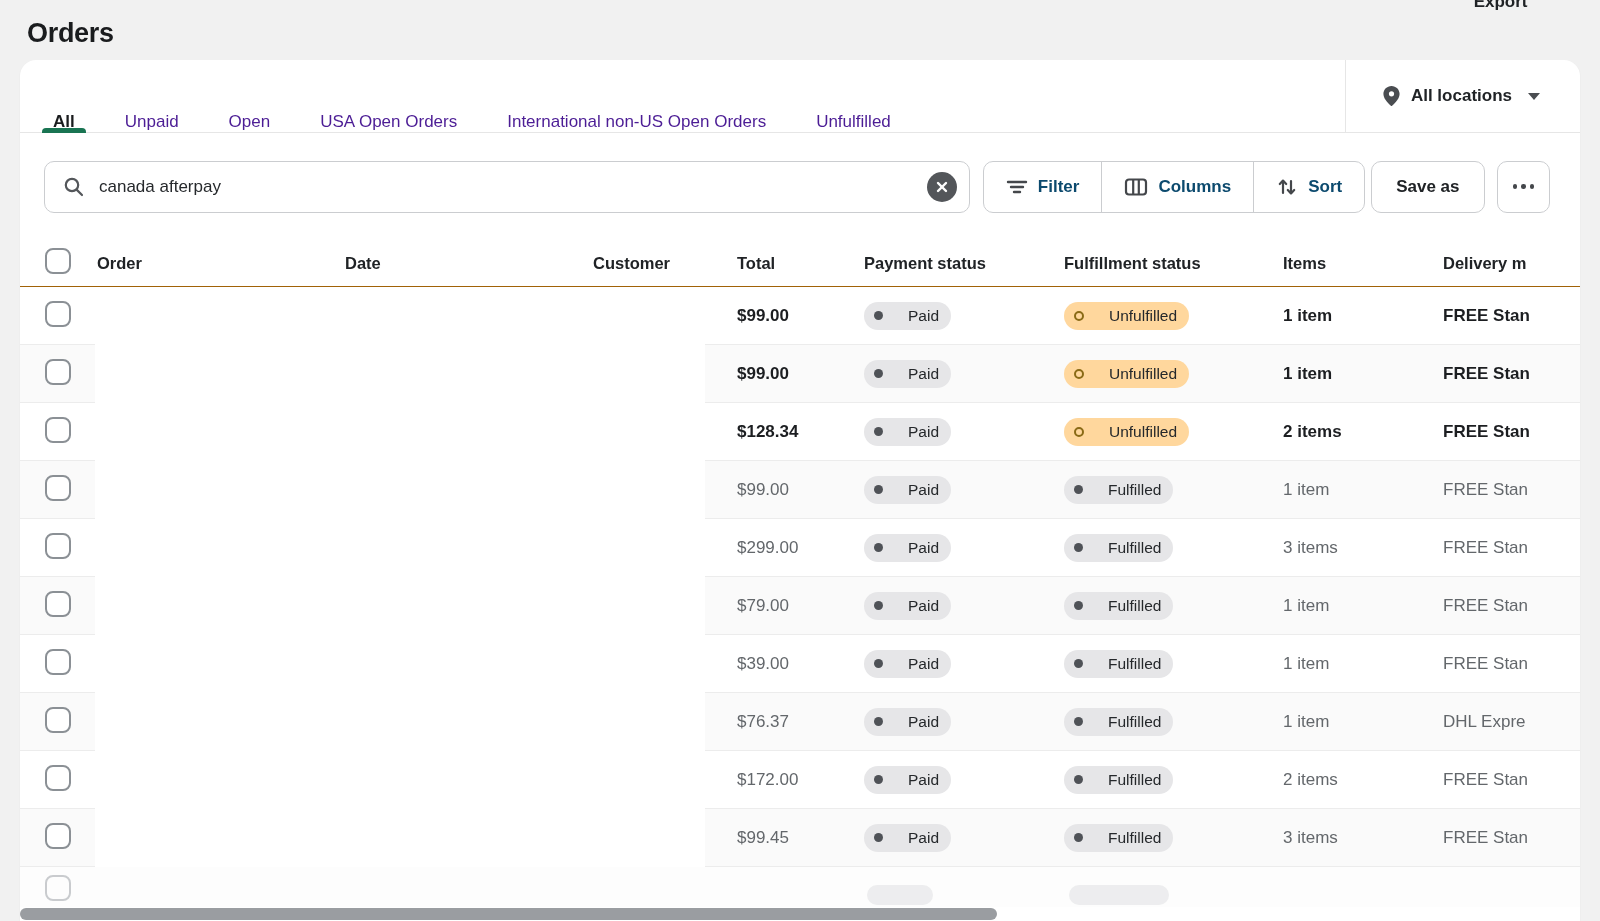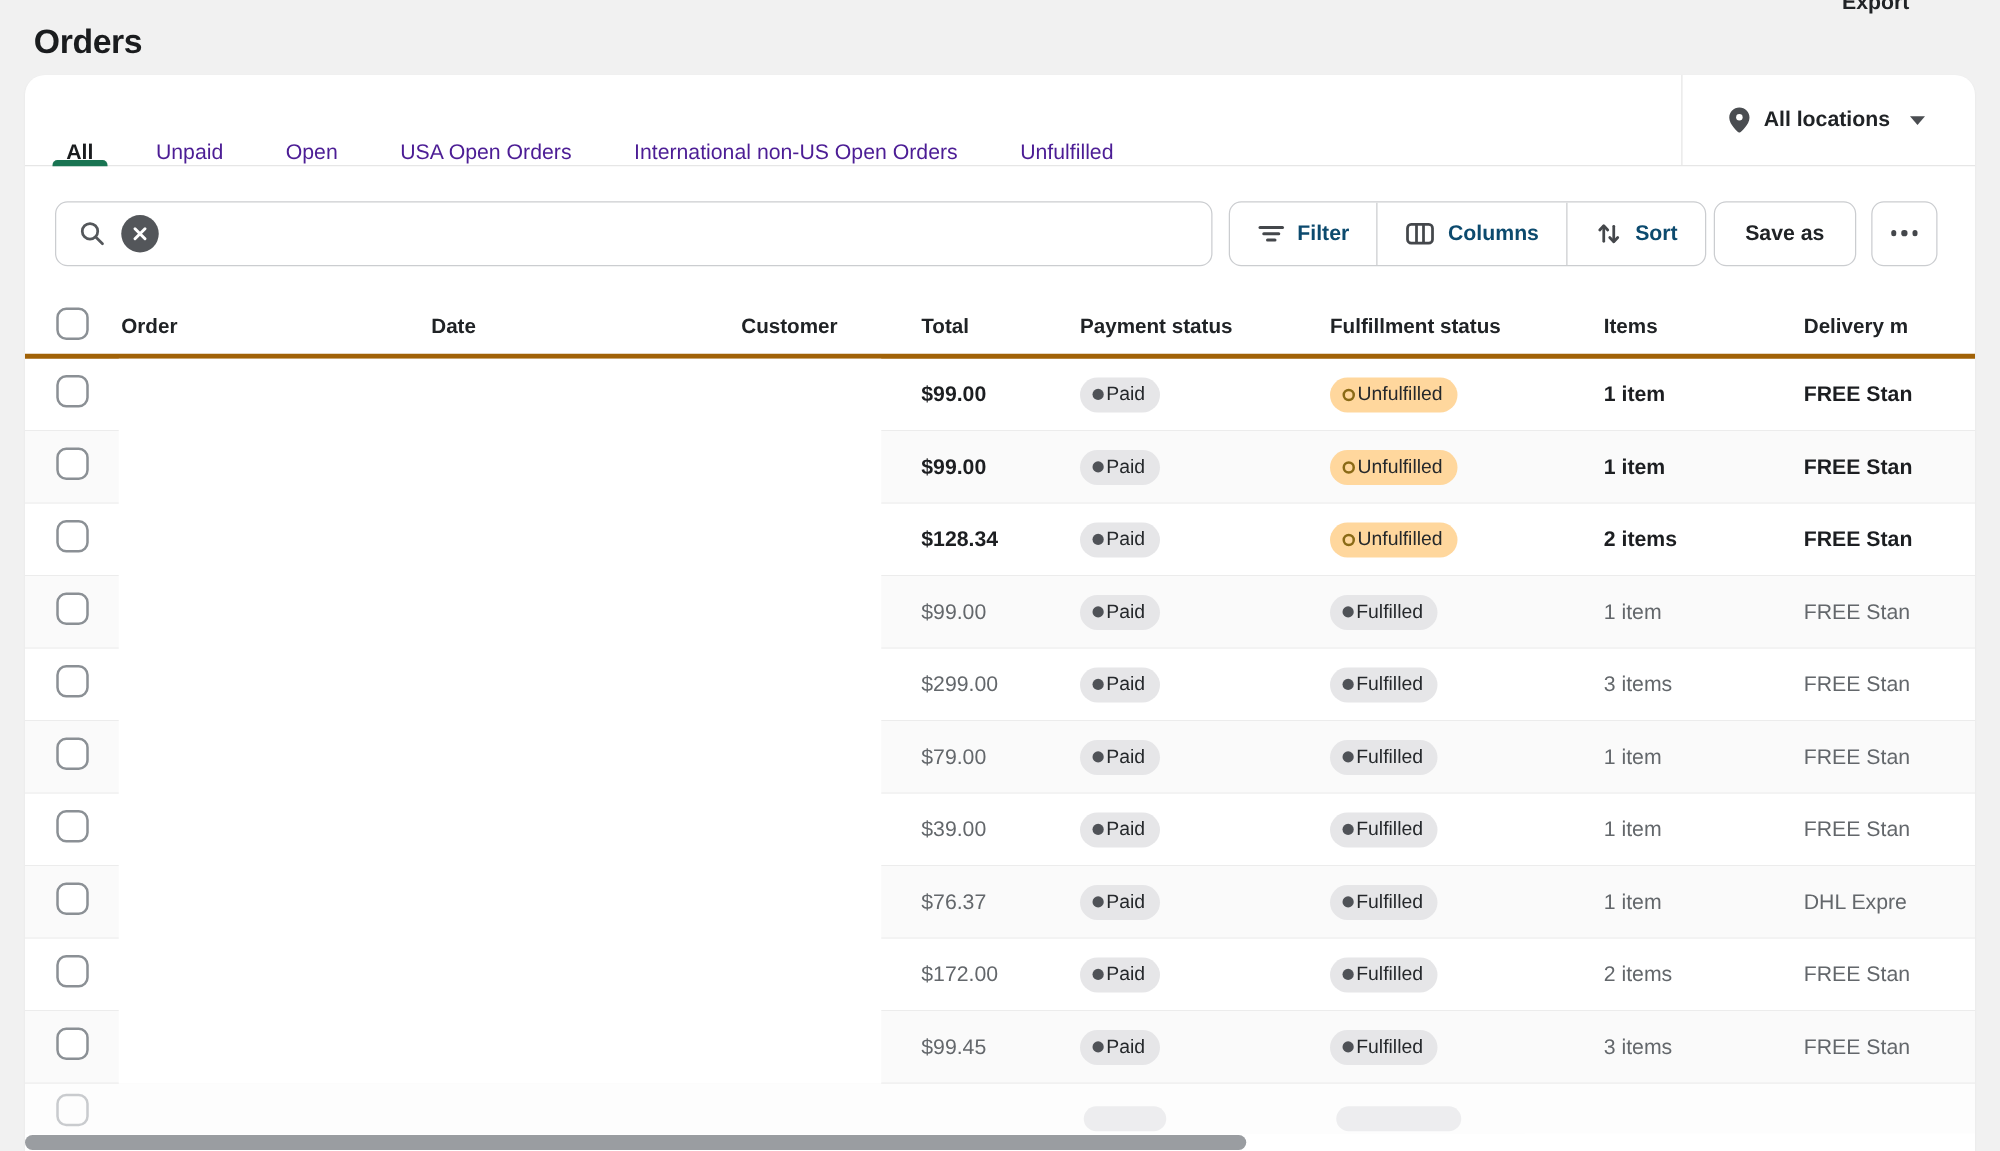--- a/index.html
+++ b/index.html
@@ -47,30 +47,30 @@
   .seg:first-child{border-left:none;}
   .btn{height:52px;border:1px solid #cbcdd0;border-radius:10px;background:#fff;display:flex;align-items:center;
        justify-content:center;font-size:17px;font-weight:600;color:#202326;cursor:pointer;padding:0 24px;white-space:nowrap;}
   .btn.save{margin-left:6px;}
   .btn.more{margin-left:12px;padding:0 15px;gap:4px;}
   .dot3{width:4.5px;height:4.5px;border-radius:50%;background:#44474b;}
 
   
   .grid{display:grid;grid-template-columns:77px 248px 248px 144px 127px 200px 219px 160px minmax(0,1fr);
         align-items:center;}
-  .thead{height:47px;border-bottom:4px solid #a16207;position:relative;z-index:2;}
+  .thead{height:47px;border-bottom:1px solid #a16207;position:relative;z-index:2;}
   .th{font-size:16.5px;font-weight:600;color:#202326;white-space:nowrap;overflow:hidden;}
   .cb{width:26px;height:26px;border:2px solid #8b9095;border-radius:8px;background:#fff;margin-left:25px;
       display:inline-block;cursor:pointer;flex:none;}
   .tbody{position:relative;}
   .row{height:58px;border-bottom:1px solid #ececec;background:#fff;cursor:pointer;position:relative;}
   .row.alt{background:#fafafa;}
   .cell{font-size:17px;font-weight:600;color:#1c1e21;white-space:nowrap;overflow:hidden;}
   .row.muted .cell{color:#63676b;font-weight:400;}
-  .badge{display:inline-flex;align-items:center;gap:2px;height:28px;padding:0 12px 0 10px;border-radius:14px;
+  .badge{display:inline-flex;align-items:center;gap:25px;height:28px;padding:0 12px 0 10px;border-radius:14px;
          background:#e6e6e8;font-size:15.5px;font-weight:500;color:#25282b;white-space:nowrap;}
   .badge .b-dot{width:9px;height:9px;border-radius:50%;background:#4f5257;flex:none;}
   .badge.attention{background:#ffd79d;}
   .badge.attention .b-dot{background:transparent;border:2.5px solid #8a6a16;width:10px;height:10px;}
 
   
   .redacted{position:absolute;left:75px;top:227px;width:610px;height:580px;background:#fff;z-index:5;}
 
   
   .ghost-row{position:relative;height:40px;background:#fcfcfc;overflow:hidden;opacity:.55;}
@@ -135,20 +135,21 @@
         <span class="caret" style="margin-left:6px"></span>
       </div>
     </div>
 
     <div class="controls-row">
       <div class="searchbox">
         <svg width="22" height="22" viewBox="0 0 22 22">
           <circle cx="9" cy="9" r="6.2" fill="none" stroke="#54575b" stroke-width="2.2"></circle>
           <line x1="13.6" y1="13.6" x2="19" y2="19" stroke="#54575b" stroke-width="2.2" stroke-linecap="round"></line>
         </svg>
+        <input type="text" value="canada afterpay" style="">
         <div class="clear-btn">
           <svg width="14" height="14" viewBox="0 0 14 14">
             <line x1="3" y1="3" x2="11" y2="11" stroke="#fff" stroke-width="2.4" stroke-linecap="round"></line>
             <line x1="11" y1="3" x2="3" y2="11" stroke="#fff" stroke-width="2.4" stroke-linecap="round"></line>
           </svg>
         </div>
       </div>
 
       <div class="btn-group">
         <div class="seg">

